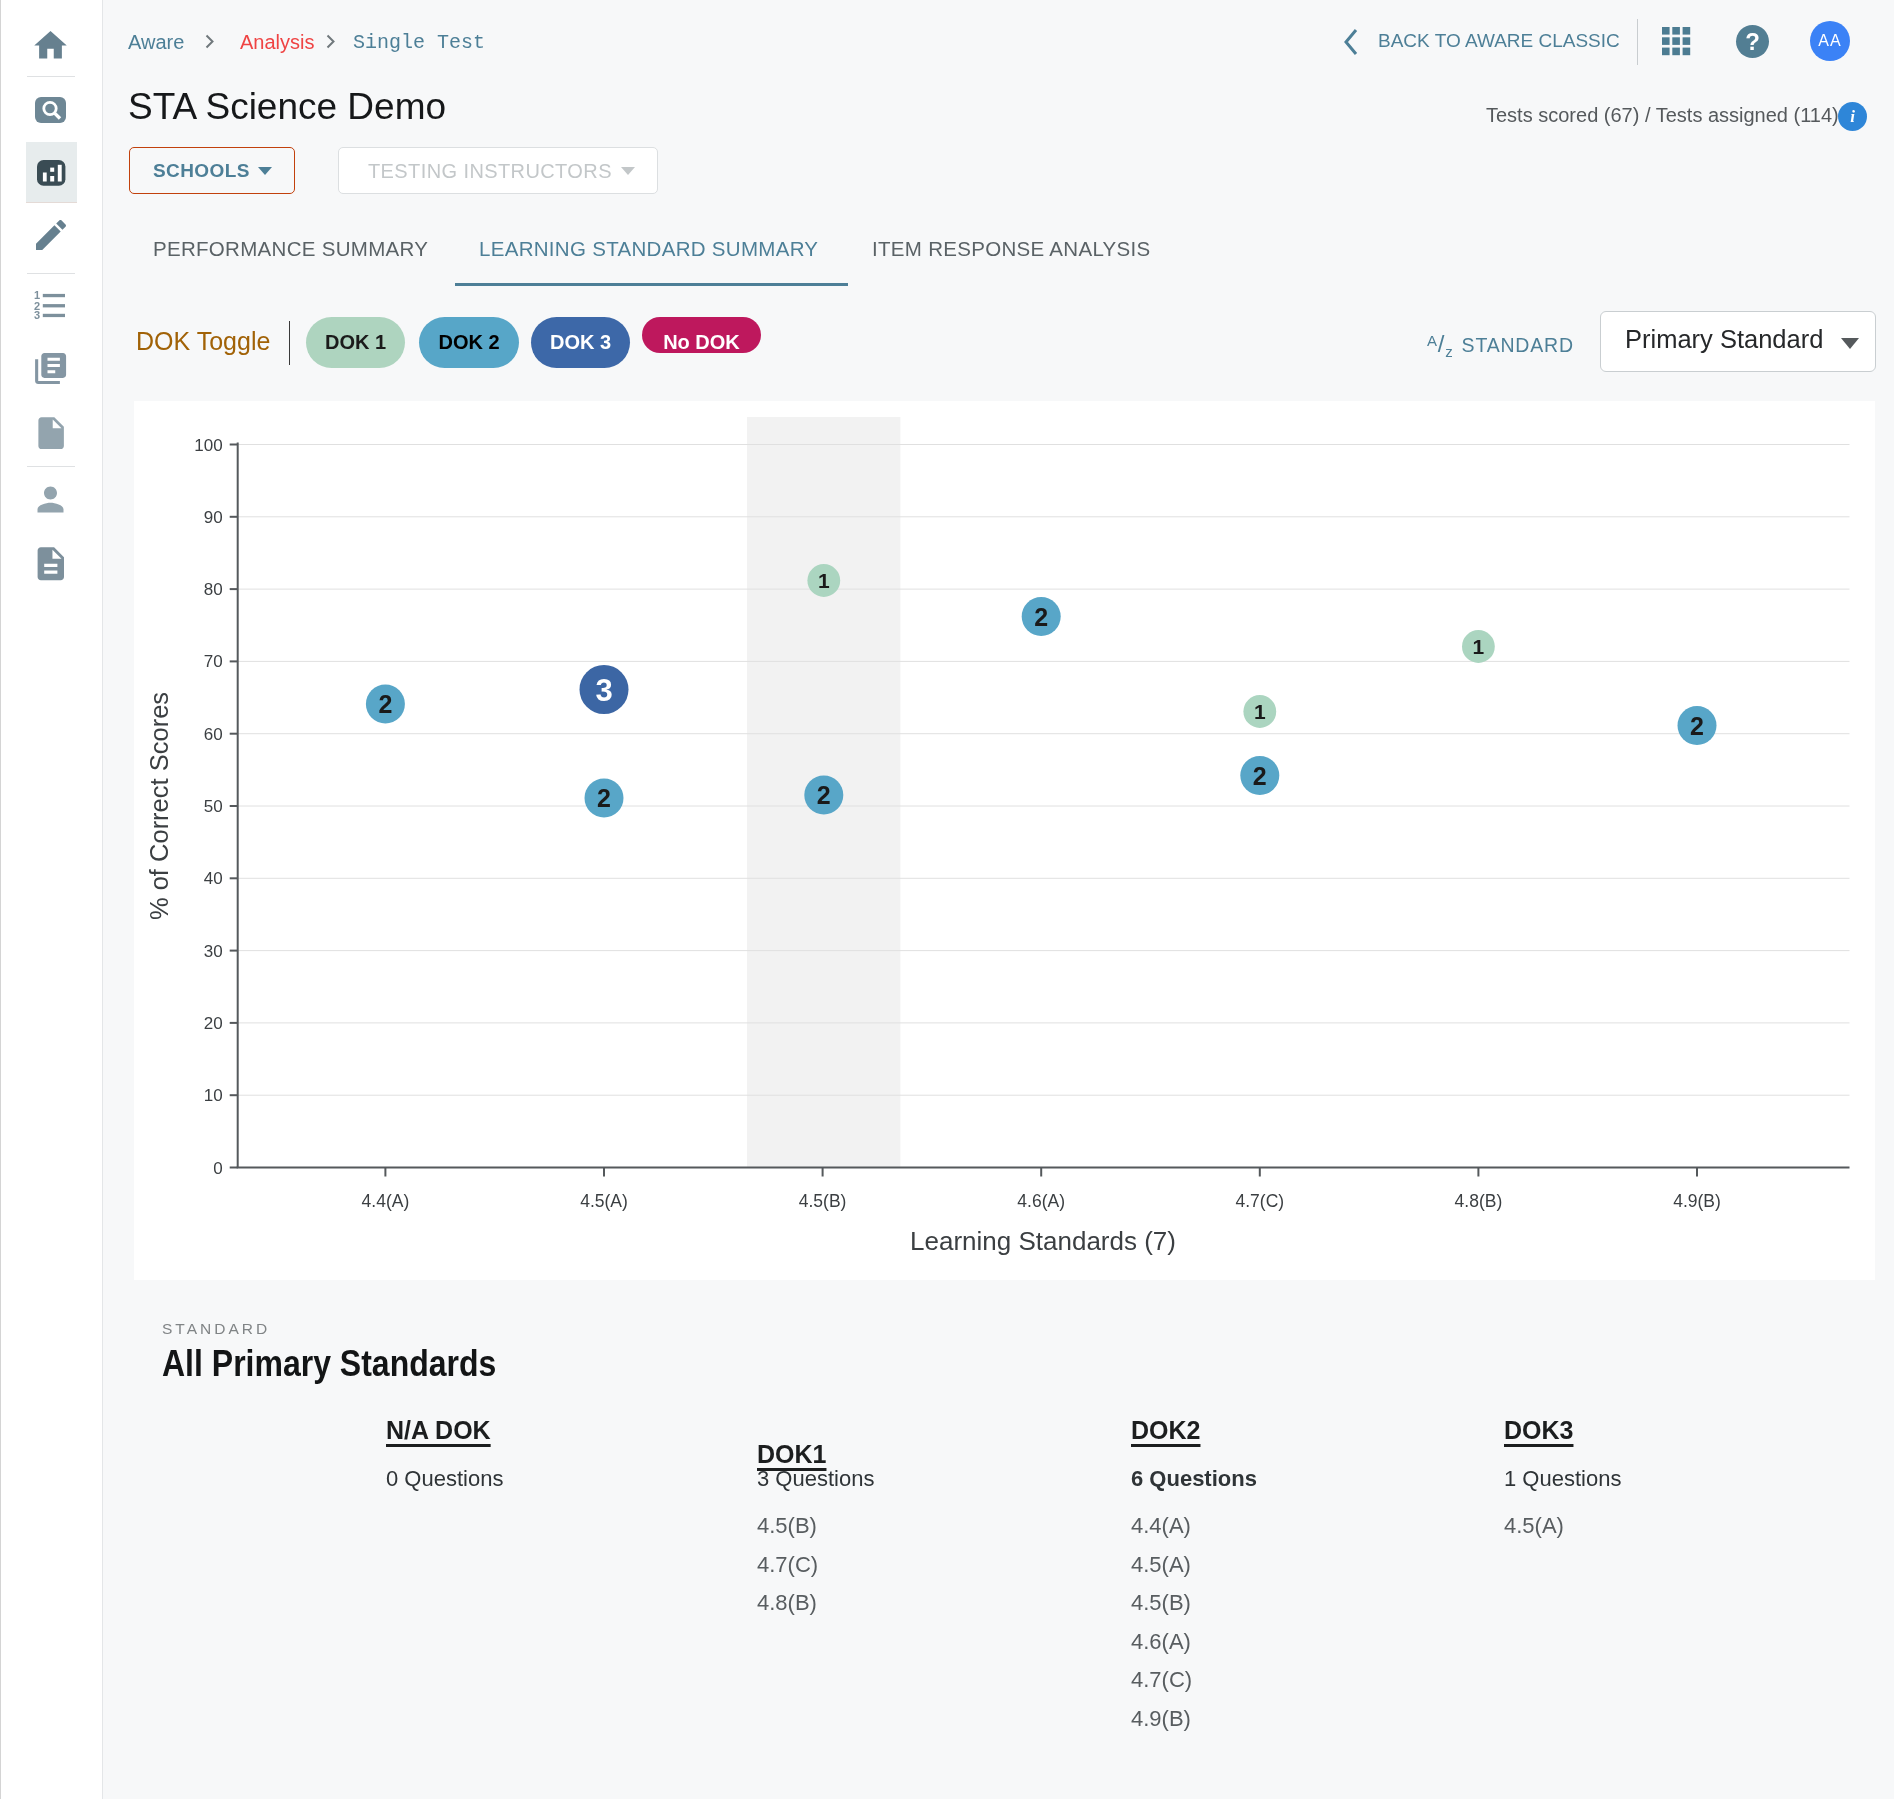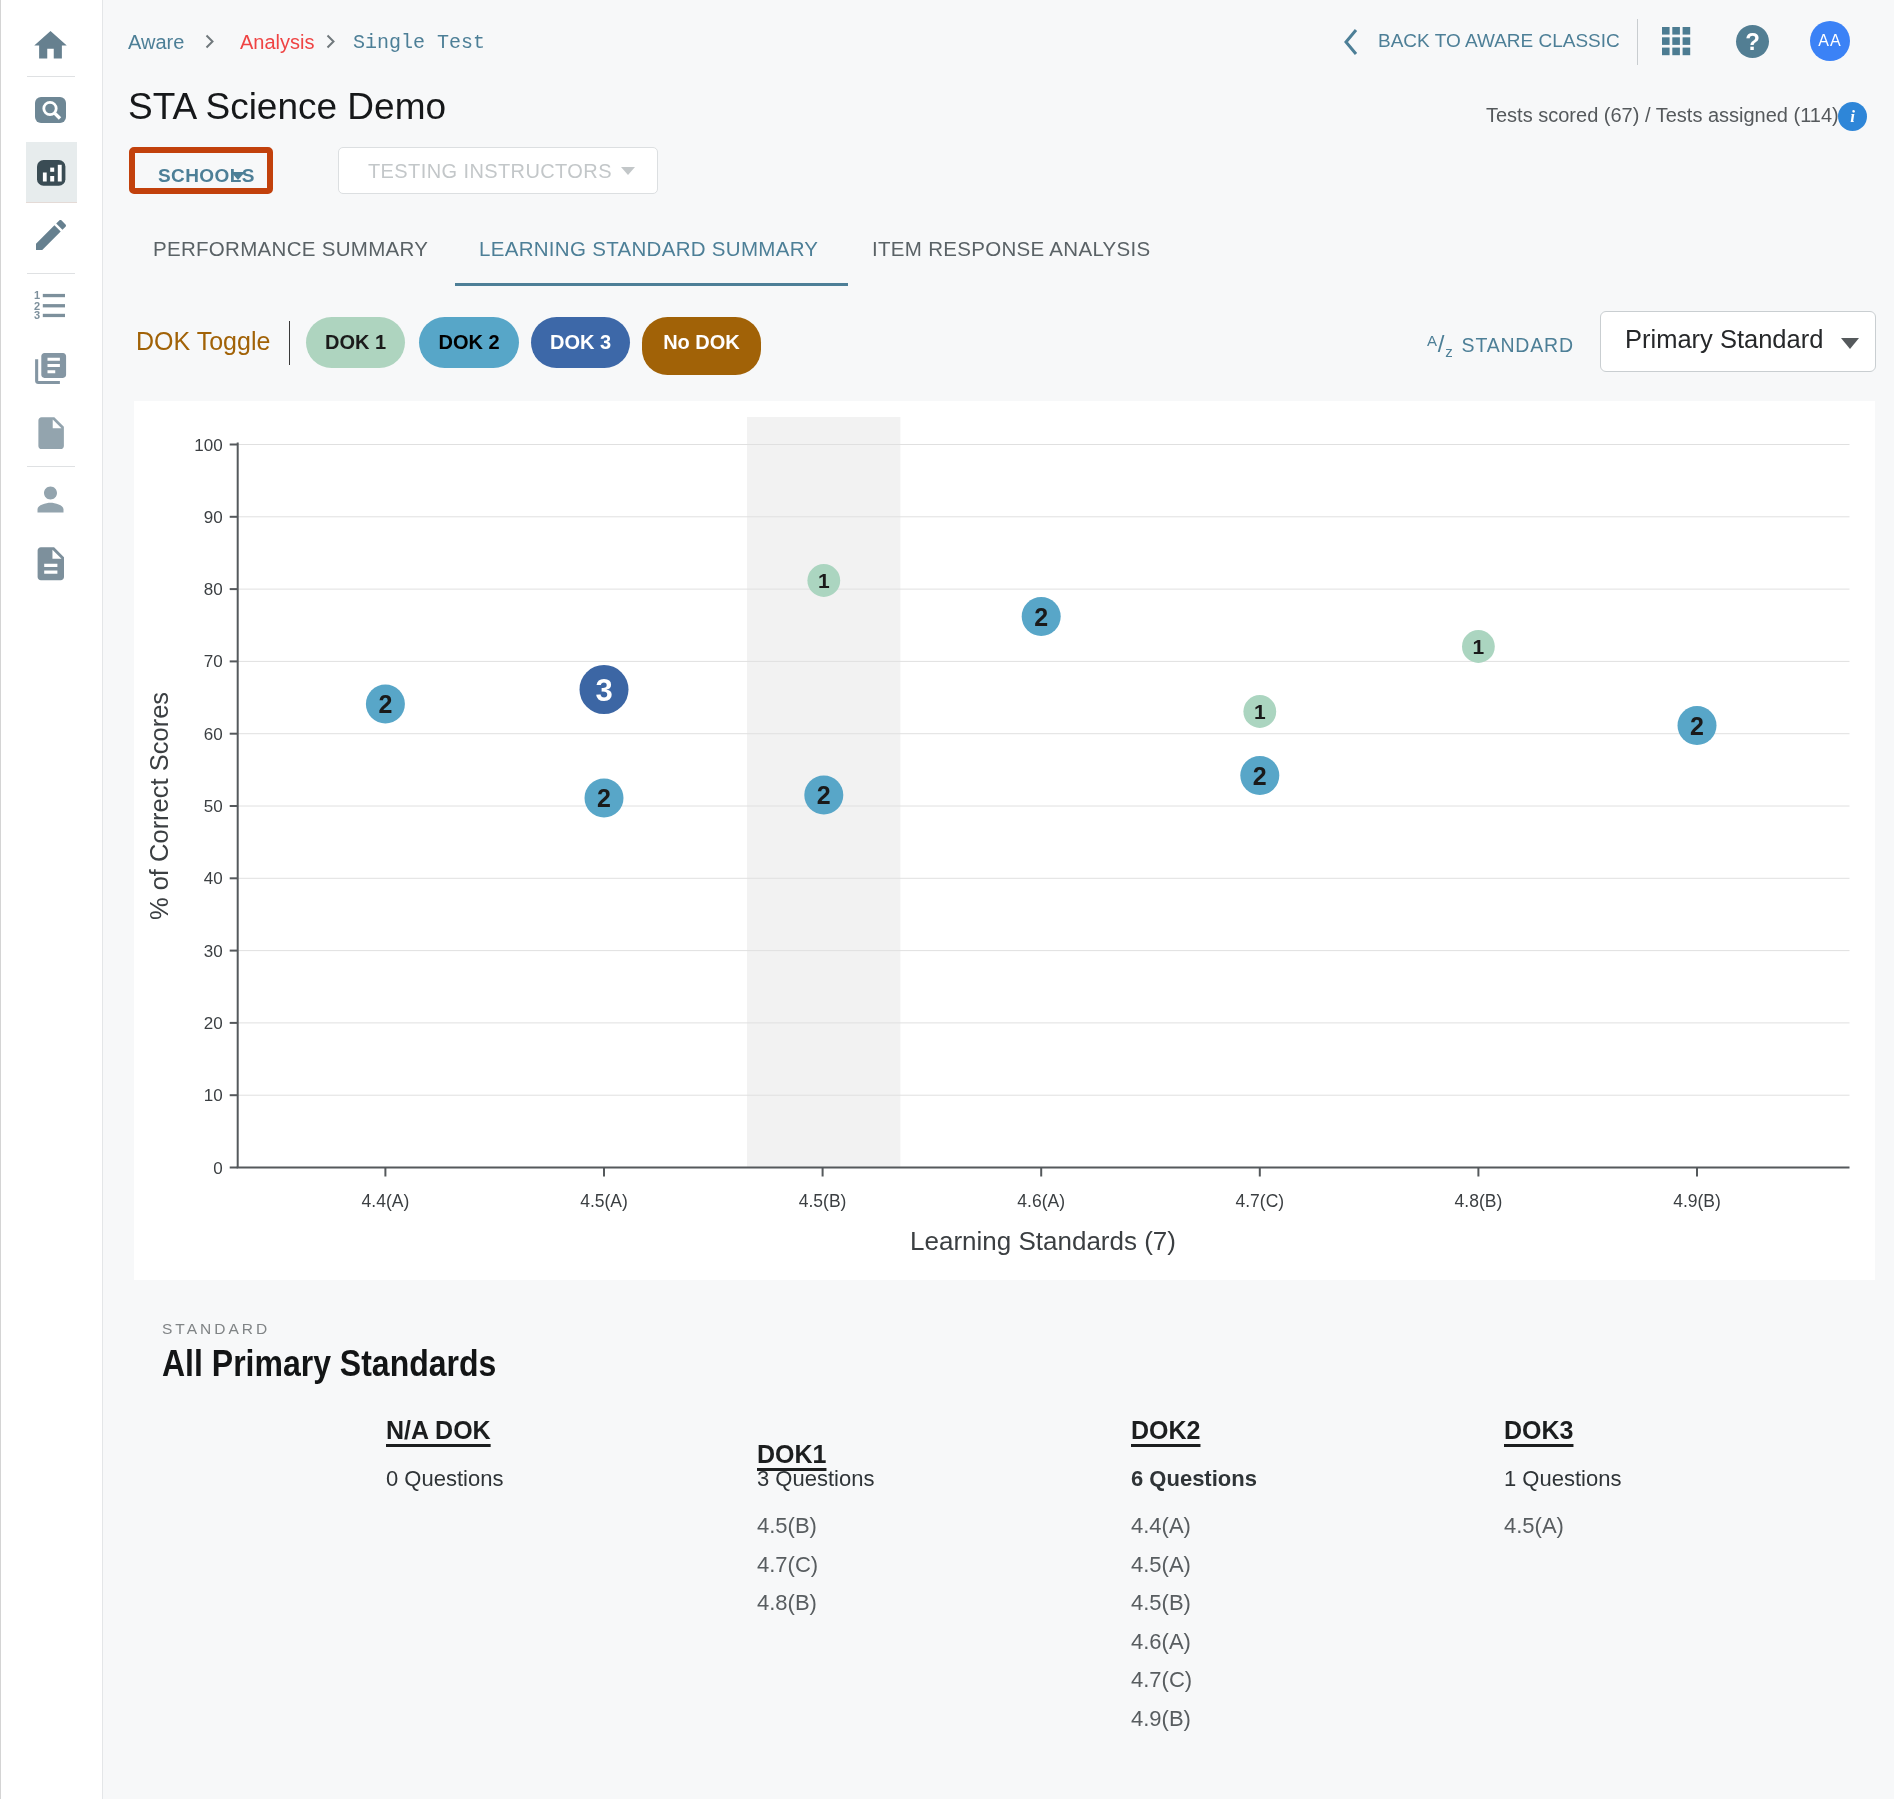--- a/index.html
+++ b/index.html
@@ -76,38 +76,38 @@
     <rect x="20.6" y="10.3" width="7.6" height="7.6" fill="#4c7c92"></rect>
     <rect x="0.0" y="20.6" width="7.6" height="7.6" fill="#4c7c92"></rect>
     <rect x="10.3" y="20.6" width="7.6" height="7.6" fill="#4c7c92"></rect>
     <rect x="20.6" y="20.6" width="7.6" height="7.6" fill="#4c7c92"></rect>
   </svg>
 <div style="position:absolute;left:1736px;top:25px;width:33px;height:33px;border-radius:50%;background:#527e93;color:#fff;text-align:center;font-size:24px;font-weight:bold;line-height:33px;">?</div>
 <div style="position:absolute;left:1810px;top:21px;width:40px;height:40px;border-radius:50%;background:#3b82f6;color:#fff;text-align:center;font-size:16px;letter-spacing:1px;line-height:40px;">AA</div>
 <div style="position:absolute;left:128px;top:86px;font-size:37px;font-weight:500;color:#16181a;">STA Science Demo</div>
 <div style="position:absolute;left:1486px;top:104px;width:336px;font-size:20px;color:#55595c;">Tests scored (67) / Tests assigned (114)</div>
 <div style="position:absolute;left:1838px;top:102px;width:29px;height:29px;border-radius:50%;background:#2e86d8;color:#fff;text-align:center;font-size:17px;font-weight:bold;line-height:29px;font-family:'Liberation Serif',serif;font-style:italic;">i</div>
-<div style="position:absolute;left:129px;top:147px;width:144px;height:47px;border:6px solid #c2410c;border-radius:5px;box-sizing:border-box;">
+<div style="position:absolute;left:129px;top:147px;width:166px;height:47px;border:1px solid #c2410c;border-radius:5px;box-sizing:border-box;">
     <span style="position:absolute;left:23px;top:12px;font-size:19px;font-weight:600;letter-spacing:0.4px;color:#4d7f97;">SCHOOLS</span>
     <span style="position:absolute;right:22px;top:19px;width:0;height:0;border-left:7px solid transparent;border-right:7px solid transparent;border-top:8px solid #4d7f97;"></span>
   </div>
 <div style="position:absolute;left:338px;top:147px;width:320px;height:47px;border:1px solid #dcdfe1;border-radius:5px;box-sizing:border-box;background:#fff;">
     <span style="position:absolute;left:29px;top:12px;font-size:20px;letter-spacing:0.4px;color:#c3c7c9;">TESTING INSTRUCTORS</span>
     <span style="position:absolute;right:22px;top:19px;width:0;height:0;border-left:7px solid transparent;border-right:7px solid transparent;border-top:8px solid #c3c7c9;"></span>
   </div>
 <div style="position:absolute;left:153px;top:237px;font-size:20.5px;letter-spacing:0.3px;color:#5a6266;">PERFORMANCE SUMMARY</div>
 <div style="position:absolute;left:479px;top:237px;font-size:20.5px;letter-spacing:0.3px;color:#4d7f97;">LEARNING STANDARD SUMMARY</div>
 <div style="position:absolute;left:872px;top:237px;font-size:20.5px;letter-spacing:0.3px;color:#5a6266;">ITEM RESPONSE ANALYSIS</div>
 <div style="position:absolute;left:455px;top:283px;width:393px;height:3px;background:#4d7f97;"></div>
 <div style="position:absolute;left:136px;top:327px;font-size:25px;color:#a16207;">DOK Toggle</div>
 <div style="position:absolute;left:288.5px;top:321px;width:1.5px;height:44px;background:#3a3a3a;"></div>
 <div style="position:absolute;left:306px;top:317px;width:99px;height:51px;border-radius:25.5px;background:#aed4bf;color:#1b1b1b;font-size:20px;font-weight:600;text-align:center;line-height:51px;">DOK 1</div>
 <div style="position:absolute;left:419px;top:317px;width:100px;height:51px;border-radius:25.5px;background:#57a6c8;color:#000000;font-size:20px;font-weight:600;text-align:center;line-height:51px;">DOK 2</div>
 <div style="position:absolute;left:531px;top:317px;width:99px;height:51px;border-radius:25.5px;background:#3d68a8;color:#ffffff;font-size:20px;font-weight:600;text-align:center;line-height:51px;">DOK 3</div>
-<div style="position:absolute;left:642px;top:317px;width:119px;height:58px;border-radius:25.5px;background:#a16207;color:#ffffff;font-size:20px;font-weight:600;text-align:center;line-height:51px;">No DOK</div>
+<div style="position:absolute;left:642px;top:317px;width:119px;height:36px;border-radius:25.5px;background:#be185d;color:#ffffff;font-size:20px;font-weight:600;text-align:center;line-height:51px;">No DOK</div>
 <div style="position:absolute;left:1427px;top:330px;color:#4d7f97;font-size:20px;letter-spacing:0.8px;"><span style="font-size:15px;vertical-align:6px;">A</span><span style="font-size:24px;">/</span><span style="font-size:15px;vertical-align:-5px;">z</span><span style="margin-left:8px;font-size:19.5px;">STANDARD</span></div>
 <div style="position:absolute;left:1600px;top:311px;width:276px;height:61px;border:1px solid #c9ced1;border-radius:6px;background:#fff;box-sizing:border-box;">
     <span style="position:absolute;left:24px;top:13px;font-size:25.5px;color:#26282a;">Primary Standard</span>
     <span style="position:absolute;right:16px;top:26px;width:0;height:0;border-left:9px solid transparent;border-right:9px solid transparent;border-top:11px solid #55595c;"></span>
   </div>
 <svg width="1741" height="879" viewBox="0 0 1741 879" style="position:absolute;left:134px;top:401px;background:#fff;">
 <rect x="613" y="16" width="153.39999999999998" height="750.5" fill="#f2f2f2"></rect>
 <line x1="95.7" y1="766.5" x2="103.7" y2="766.5" stroke="#55595c" stroke-width="2"></line>
 <text x="88.7" y="772.5" text-anchor="end" font-size="17" fill="#3b3f42">0</text>
 <line x1="103.7" y1="694.2" x2="1715.5" y2="694.2" stroke="#e0e0e0" stroke-width="1"></line>

